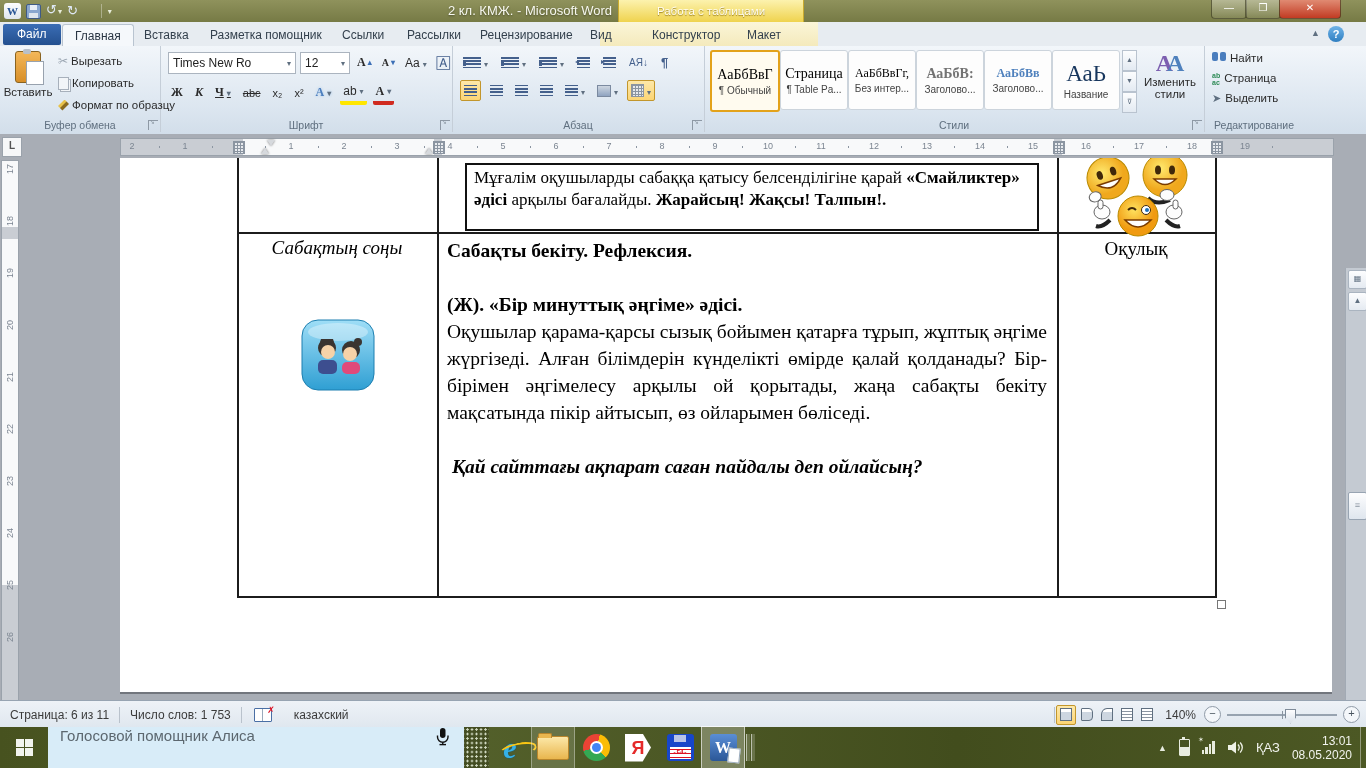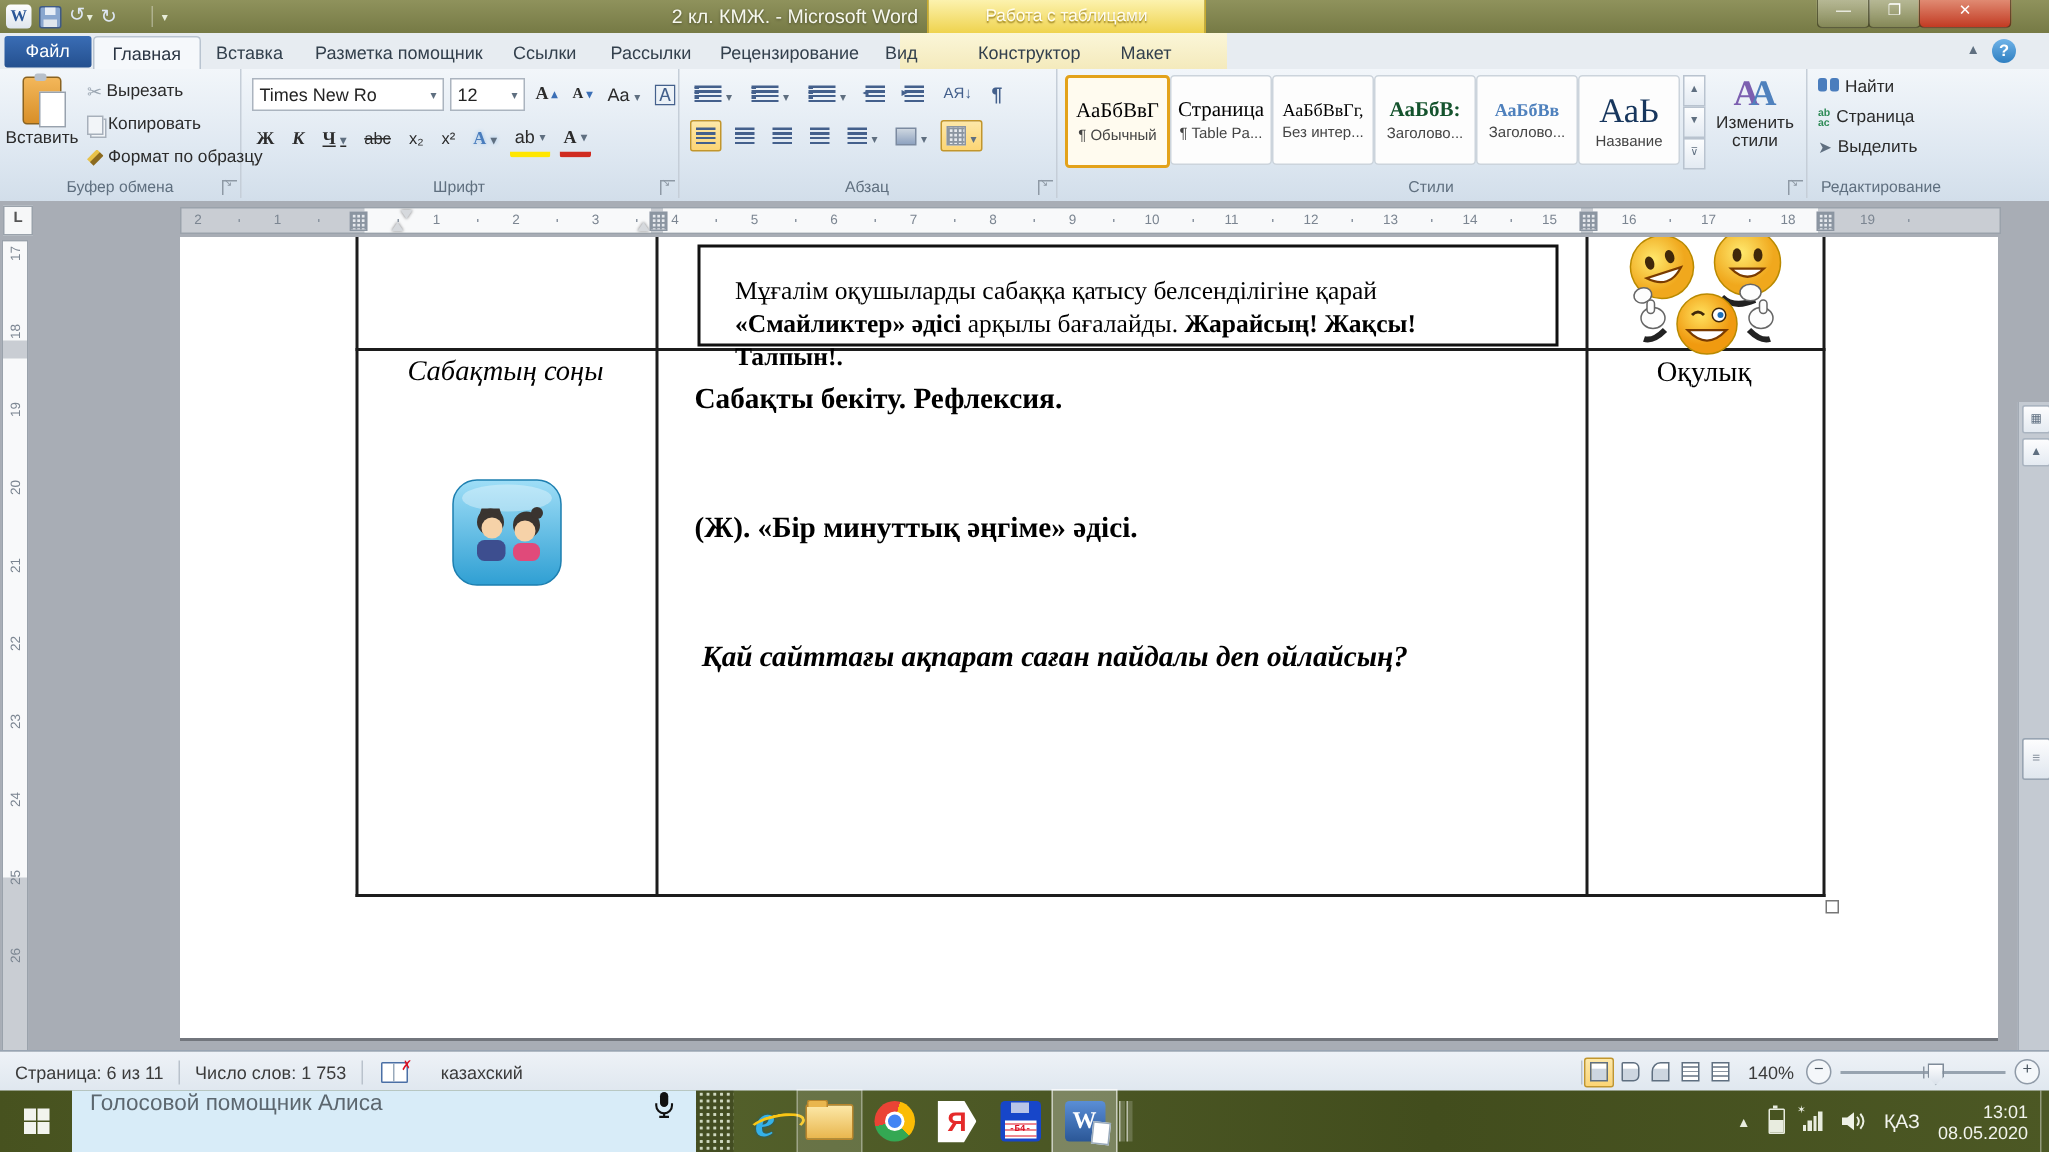--- a/index.html
+++ b/index.html
@@ -106,21 +106,21 @@
   .indent-down{position:absolute;top:1px;width:0;height:0;border-left:4px solid transparent;border-right:4px solid transparent;border-top:6px solid #d6d9dd;filter:drop-shadow(0 0 1px #777)}
   .indent-up{position:absolute;top:9px;width:0;height:0;border-left:4px solid transparent;border-right:4px solid transparent;border-bottom:6px solid #d6d9dd;filter:drop-shadow(0 0 1px #777)}
   .v-ruler{position:absolute;left:1px;top:26px;width:16px;height:540px;background:#c9cdd3;border:1px solid #9aa2ab}
   .v-white{position:absolute;left:0;width:100%;background:#f8f9fa}
   .vnum{position:absolute;left:3px;font-size:9px;color:#7b8591;transform:rotate(-90deg)}
   .page{position:absolute;left:120px;top:24px;width:1212px;height:534px;background:#fff;overflow:hidden;box-shadow:0 2px 0 rgba(60,64,70,.5)}
   .tline{position:absolute;background:#1c1c1c}
   .resize-handle{position:absolute;left:1097px;top:442px;width:7px;height:7px;background:#fff;border:1px solid #777}
   .doc-serif{font-family:"Liberation Serif","DejaVu Serif",serif;color:#000}
   .b{font-weight:bold}.i{font-style:italic}
-  .doc-par p{margin:16px}
+  .doc-par p{margin:0}
   .innerbox{position:absolute;left:345px;top:5px;width:556px;height:60px;border:2px solid #111;padding:2px 7px;
      font-size:17px;line-height:22px}
   .stagecell{position:absolute;left:117px;top:78px;width:200px;text-align:center;font-size:19px;line-height:23px;font-style:italic}
   .bodycell{position:absolute;left:327px;top:79px;width:600px;font-size:19.5px;line-height:27px}
   .rescell{position:absolute;left:937px;top:80px;width:158px;text-align:center;font-size:19px}
   .kids{position:absolute;left:180px;top:160px}
   .smile{position:absolute}
 
   
   .scrollbar{position:absolute;left:1345px;top:134px;width:21px;height:566px;background:#c4cad2;border-left:1px solid #a2aab4}
@@ -379,21 +379,21 @@
           </div>
         <div class="stylecard">
           <span class="ssample">Страница</span>
           <span class="slabel">¶ Table Pa...</span>
           </div>
         <div class="stylecard">
           <span class="ssample" style="font-size:12px">АаБбВвГг,</span>
           <span class="slabel">Без интер...</span>
           </div>
         <div class="stylecard">
-          <span class="ssample b" style="color:#14532d">АаБбВ:</span>
+          <span class="ssample b" style="color:#737373">АаБбВ:</span>
           <span class="slabel">Заголово...</span>
           </div>
         <div class="stylecard">
           <span class="ssample b" style="color:#4f81bd;font-size:12px">АаБбВв</span>
           <span class="slabel">Заголово...</span>
           </div>
         <div class="stylecard">
           <span class="ssample" style="font-size:23px;color:#17365d">АаЬ</span>
           <span class="slabel">Название</span>
           </div>
@@ -589,20 +589,21 @@
         <circle cx="51" cy="32" r="9" fill="#3a3430"></circle>
         <circle cx="58" cy="24" r="4" fill="#3a3430"></circle>
         <circle cx="50" cy="36" r="7" fill="#f6d2a8"></circle>
         <rect x="42" y="44" width="18" height="12" rx="5" fill="#e04a7a"></rect>
       </svg>
 
       <div class="bodycell doc-par">
           <p><span class="b">Сабақты бекіту. Рефлексия.</span></p>
           <p><span>&nbsp;</span></p>
           <p><span class="b">(Ж). «Бір минуттық әңгіме» әдісі.</span></p>
+          <p style="text-align: justify;"><span>Оқушылар қарама-қарсы сызық бойымен қатарға тұрып, жұптық әңгіме жүргізеді.  Алған білімдерін күнделікті өмірде қалай қолданады? Бір-бірімен әңгімелесу арқылы ой қорытады, жаңа сабақты бекіту мақсатында пікір айтысып, өз ойларымен бөліседі.</span></p>
           <p><span>&nbsp;</span></p>
           <p><span class="b i">&nbsp;Қай сайттағы ақпарат саған пайдалы деп ойлайсың?</span></p>
         </div>
 
       <div class="rescell">Оқулық</div>
     </div>
 
     <div class="scrollbar">
       <div class="sbtn" style="top:2px">▦</div>
       <div class="sbtn" style="top:24px">▲</div>

